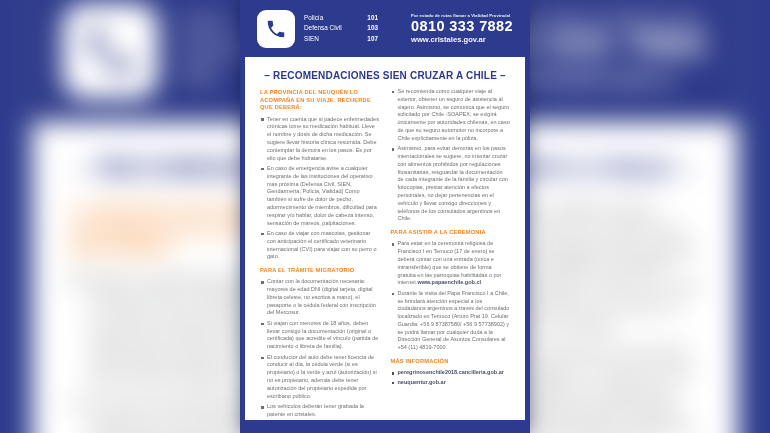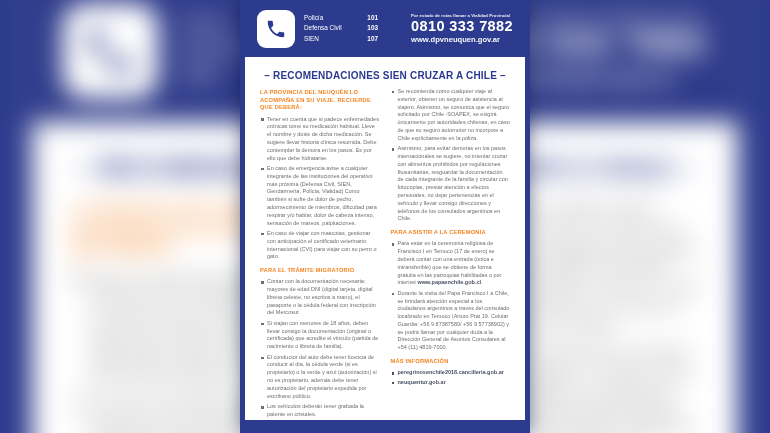--- a/index.html
+++ b/index.html
@@ -143,21 +143,21 @@
           <span class="svc-num">103</span>
         </div>
         <div class="svc-row">
           <span>SIEN</span>
           <span class="svc-num">107</span>
         </div>
       </div>
       <div class="right-info">
         <div class="note">Por estado de rutas llamar a Vialidad Provincial</div>
         <div class="hotline">0810 333 7882</div>
-        <div class="site">www.dpvneuquen.gov.ar</div>
+        <div class="site">www.cristales.gov.ar</div>
       </div>
     </div>
 
     <div class="doc-title">– RECOMENDACIONES SIEN CRUZAR A CHILE –</div>
 
     <div class="cols">
 
       <div class="col">
         <div class="sec-h first">LA PROVINCIA DEL NEUQUÉN LO ACOMPAÑA EN SU VIAJE. RECUERDE QUE DEBERÁ:</div>
         <ul>

